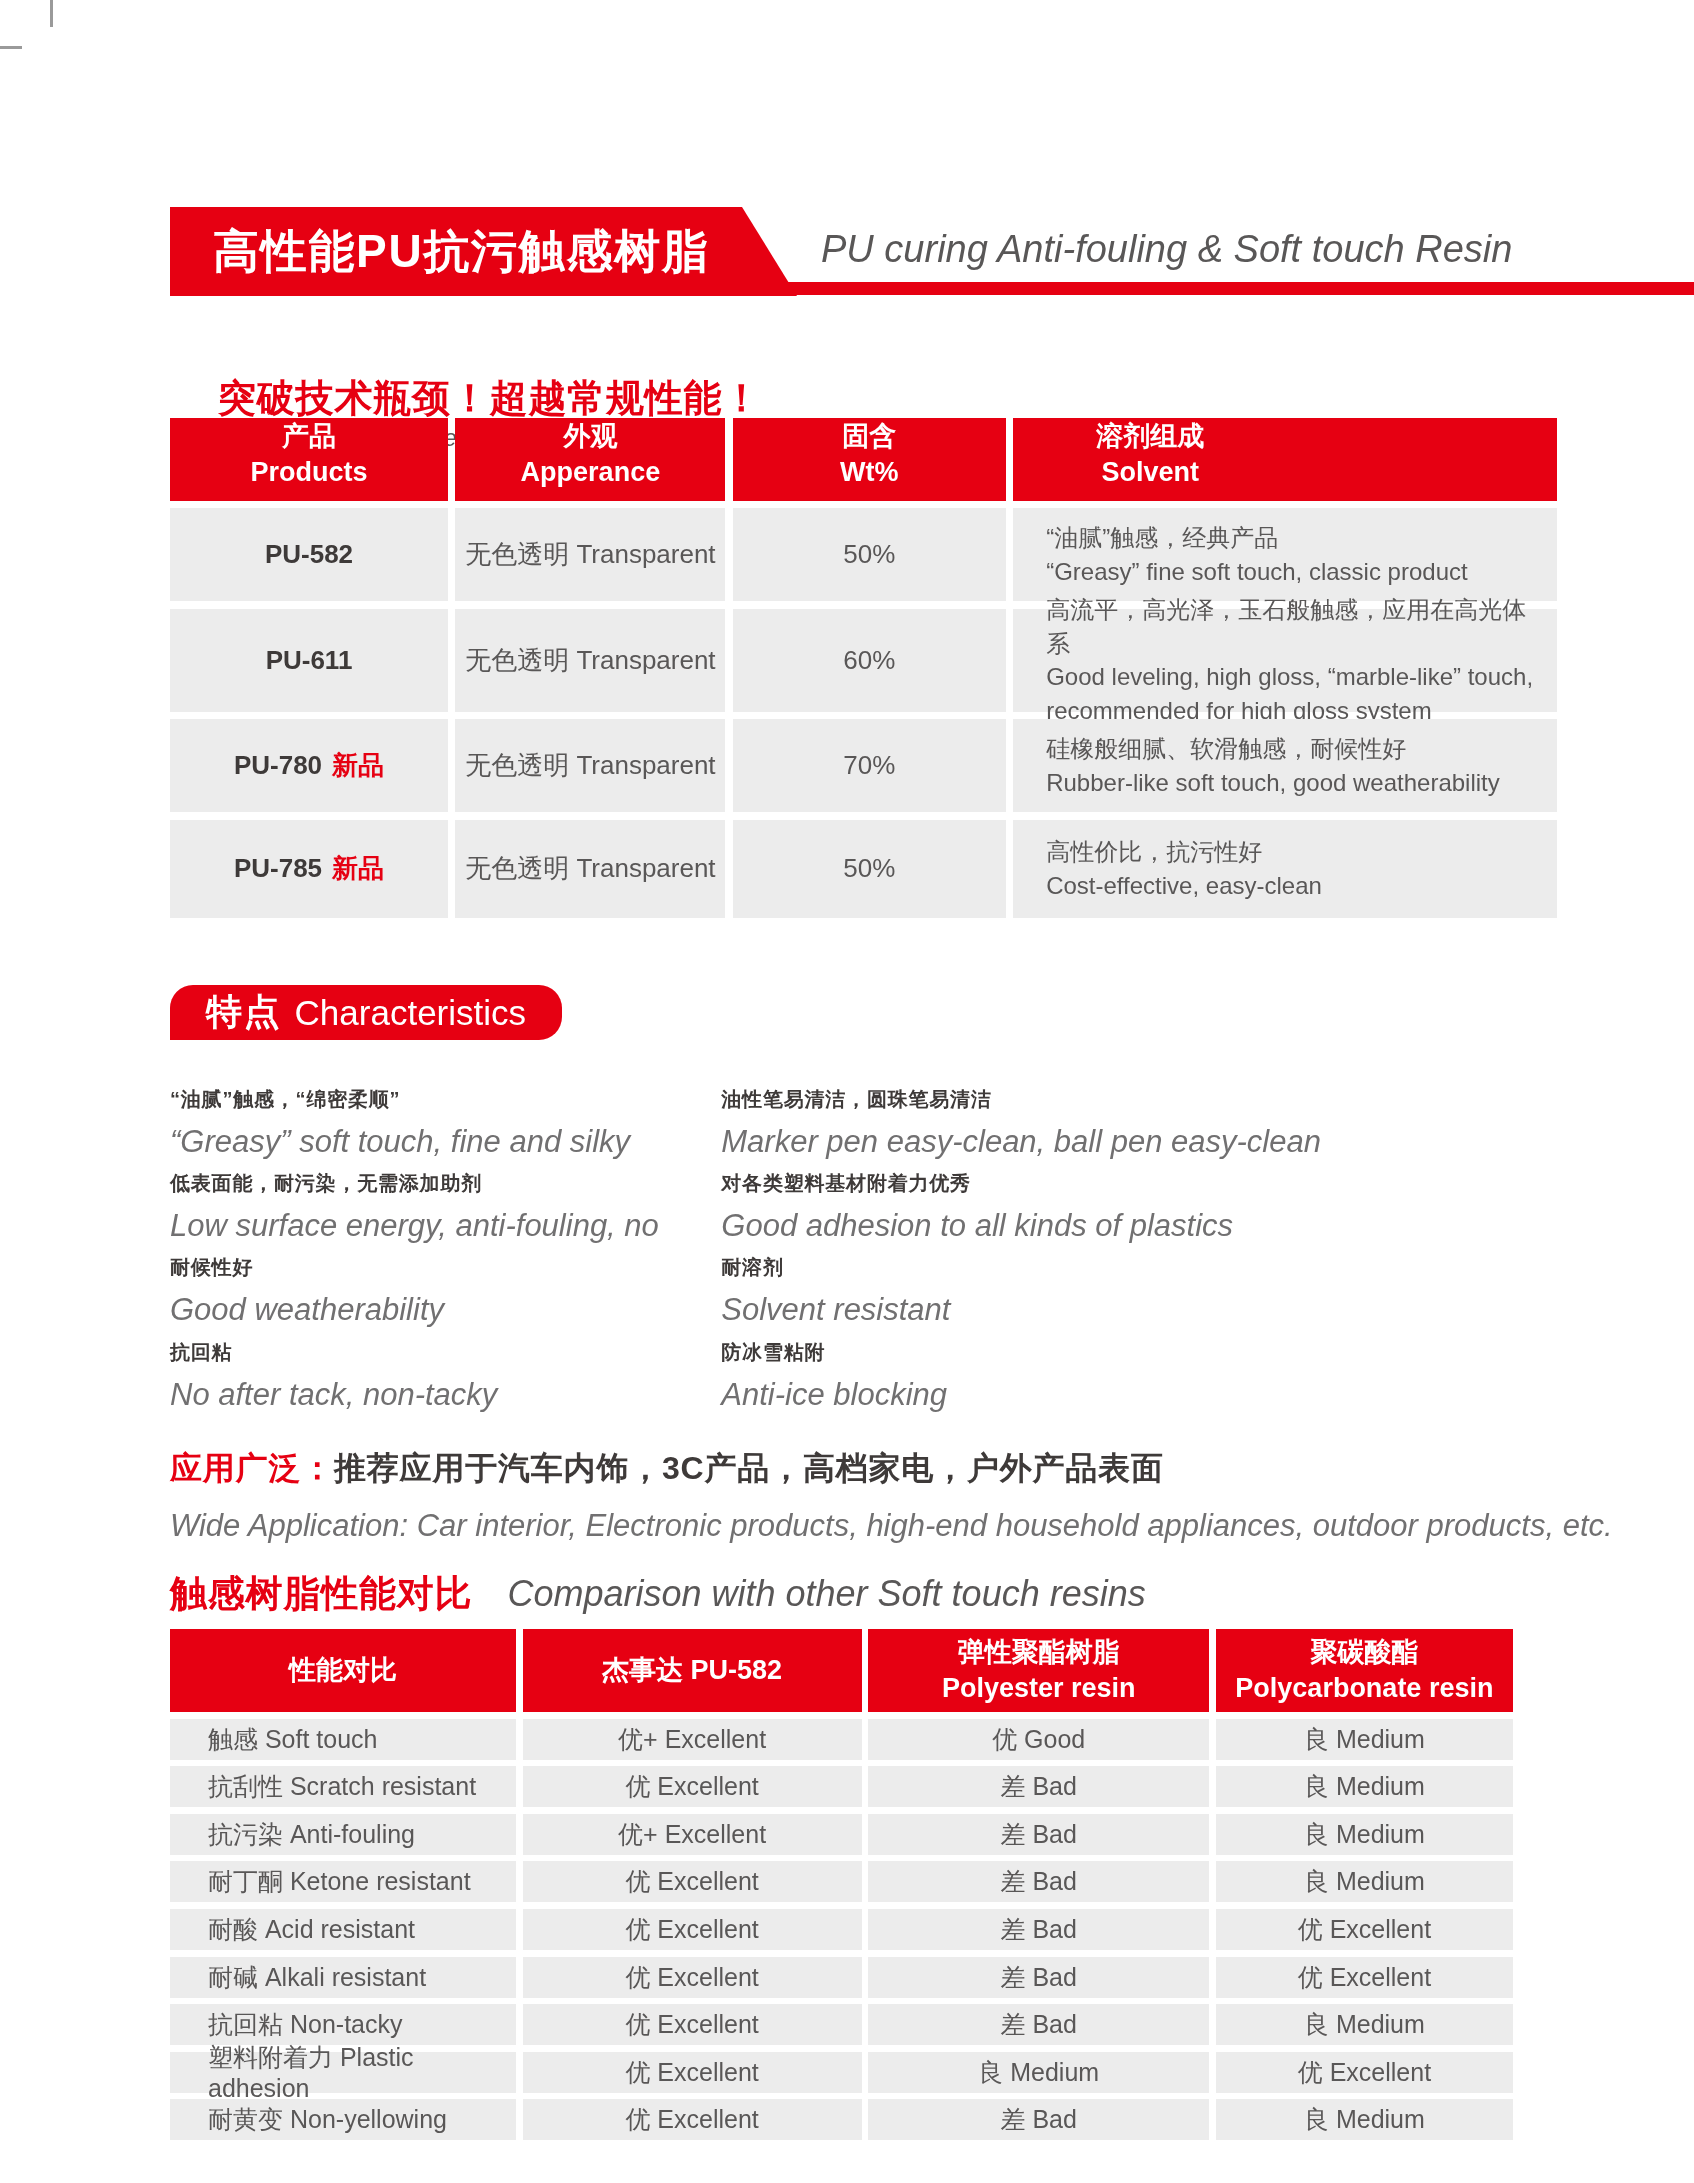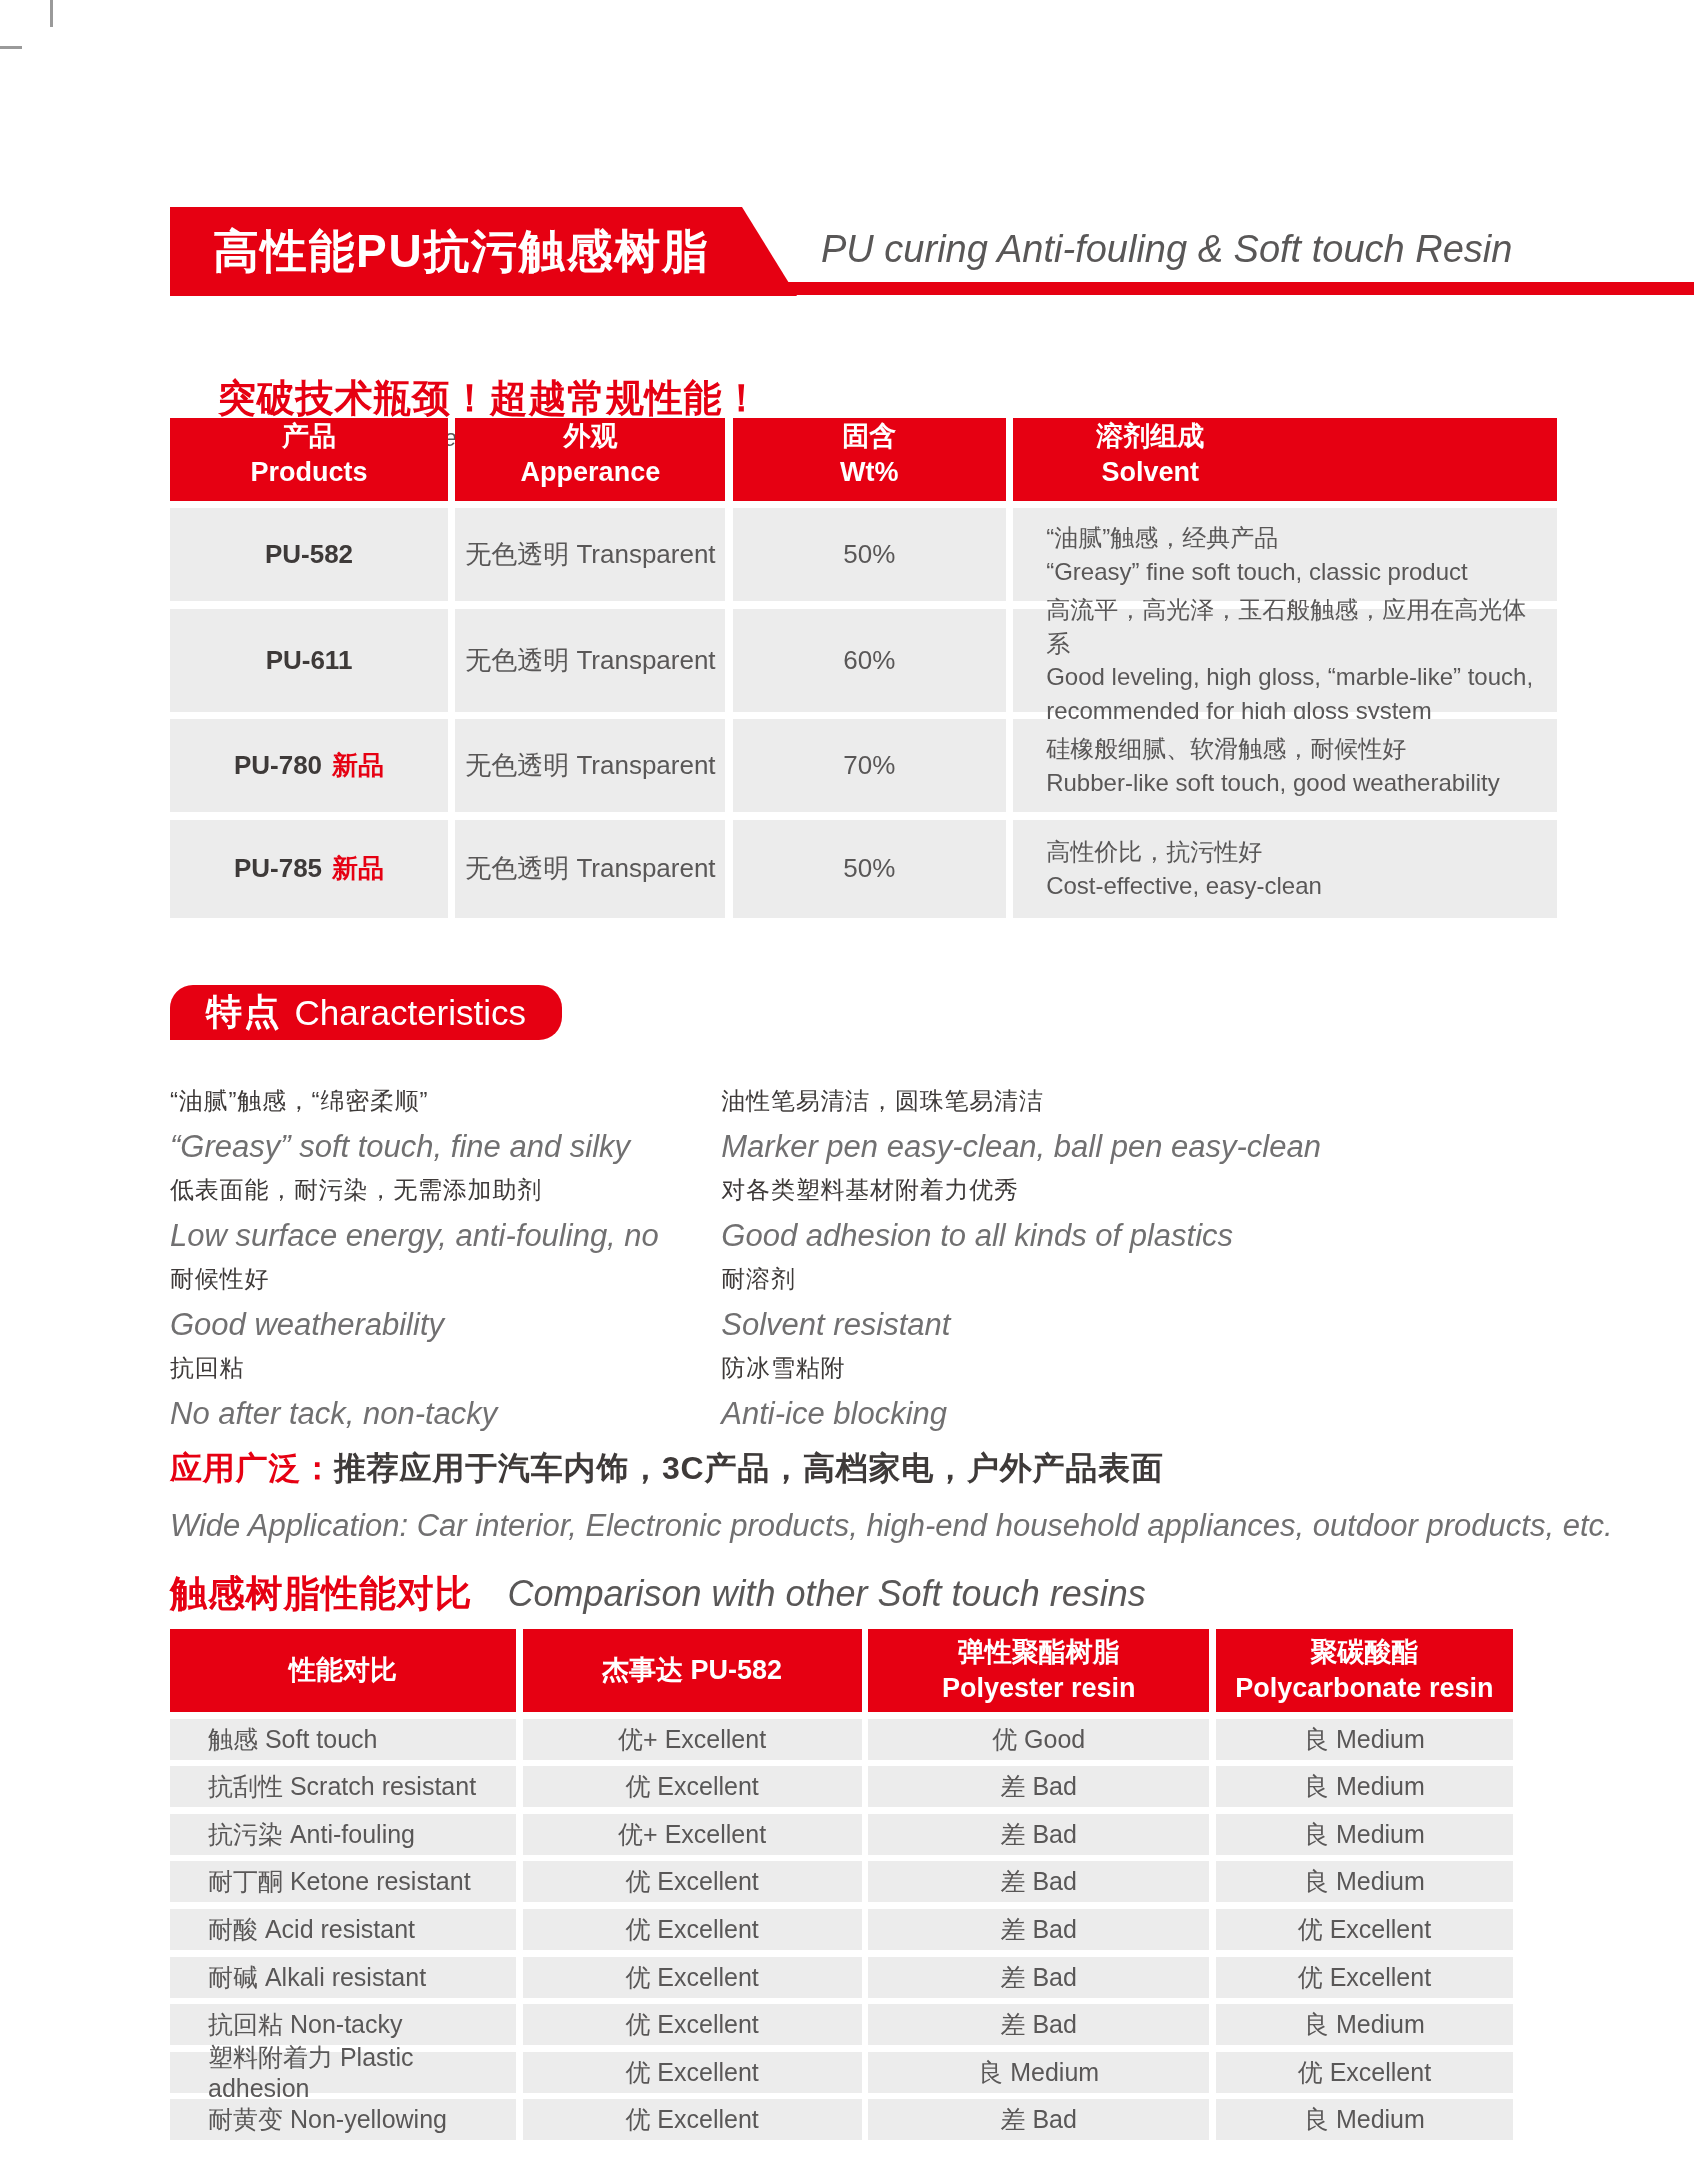--- a/index.html
+++ b/index.html
@@ -52,21 +52,21 @@
           border-radius:23px 23px 23px 0;display:inline-flex;align-items:center;
           padding:0 36px;color:#fff;}
   .ribbon-zh{font-size:36px;font-weight:bold;letter-spacing:1.7px;}
   .ribbon-en{font-size:35px;margin-left:13.2px;}
 
   
   .features{position:absolute;left:170px;top:1087px;width:1387px;display:grid;
             grid-template-columns:543px 1fr;grid-template-rows:repeat(4,auto);
             grid-auto-flow:column;column-gap:8.3px;row-gap:11.6px;}
   .feature{display:flex;}
-  .f-zh{font-size:24px;font-weight:normal;color:var(--dark);letter-spacing:0.8px;line-height:1.2;}
+  .f-zh{font-size:20px;font-weight:bold;color:var(--dark);letter-spacing:0.8px;line-height:1.2;}
   .f-en{font-size:31px;font-style:italic;color:var(--igray);margin-top:13px;line-height:1.15;}
 
   
   .app{position:absolute;left:170px;top:1447px;}
   .app-zh{font-size:32px;font-weight:bold;color:var(--dark);letter-spacing:0.8px;}
   .app-zh .red{color:var(--red);}
   .app-en{margin-top:16.6px;font-size:31px;font-style:italic;color:var(--igray);}
 
   
   .cmp-head{position:absolute;left:170px;top:1569px;display:flex;align-items:baseline;}

